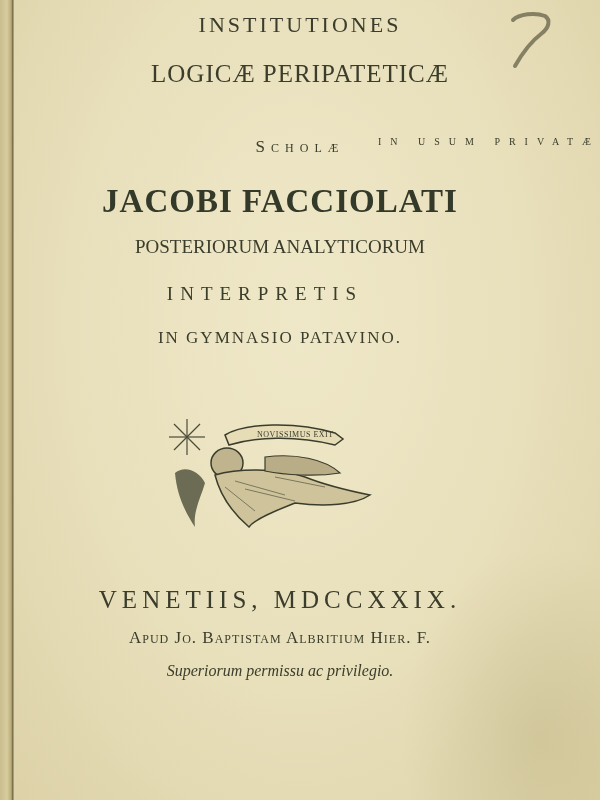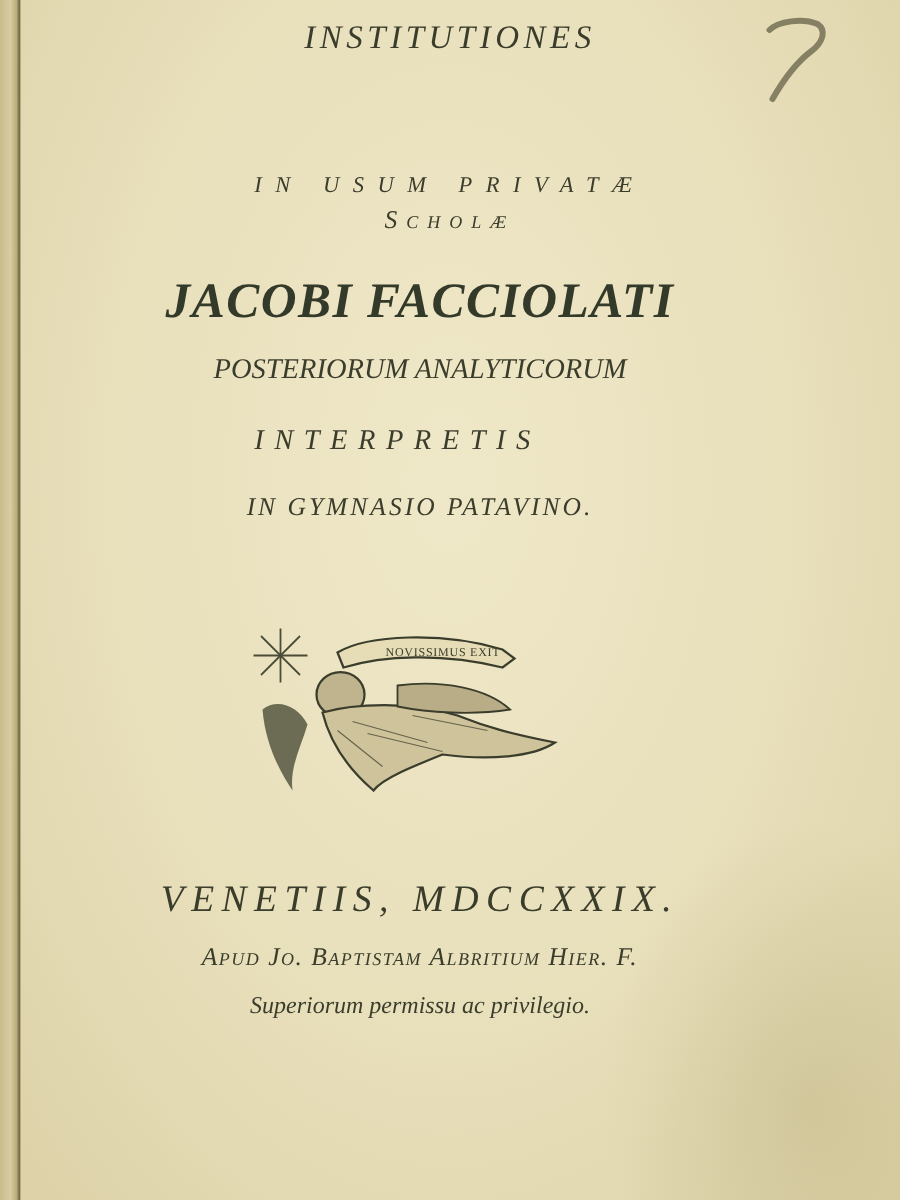--- a/index.html
+++ b/index.html
@@ -16,25 +16,25 @@
     }
     .spine-edge {
       position: absolute; left: 0; top: 0; width: 14px; height: 800px;
       background: linear-gradient(90deg, #c9bd8e 0%, #d8cda0 50%, #b8ab78 80%, #6b6242 92%, #d7cc9f 100%);
     }
     .stain {
       position: absolute; left: 505px; top: 6px; width: 50px; height: 70px;
     }
     .line {
       position: absolute; left: 0; width: 600px; text-align: center;
-      color: #3b3d2c; white-space: nowrap; font-style: italic;
+      color: #3b3d2c; white-space: nowrap;
     }
     .t1 { top: 12px; font-size: 22px; letter-spacing: 3px; }
     .t2 { top: 60px; font-size: 25px; letter-spacing: 1px; }
-    .t3 { top: 116px; font-size: 15px; letter-spacing: 9px; }
+    .t3 { top: 136px; font-size: 10px; letter-spacing: 9px; text-align: right; }
     .t4 { top: 137px; font-size: 17px; letter-spacing: 6px; font-variant: small-caps; }
     .t5 { top: 183px; font-size: 33px; font-weight: bold; letter-spacing: 1px; left: -20px; color: #343a2a; }
     .t6 { top: 236px; font-size: 19px; letter-spacing: 0px; left: -20px; }
     .t7 { top: 283px; font-size: 19px; letter-spacing: 7px; left: -35px; }
     .t8 { top: 328px; font-size: 17px; letter-spacing: 2px; left: -20px; }
     .t9 { top: 586px; font-size: 25px; letter-spacing: 5px; left: -20px; }
     .t10 { top: 628px; font-size: 17px; font-variant: small-caps; letter-spacing: 1px; left: -20px; }
     .t11 { top: 662px; font-size: 16px; font-style: italic; left: -20px; }
     .vignette {
       position: absolute; left: 165px; top: 415px; width: 225px; height: 120px;
@@ -47,20 +47,21 @@
 <body>
 
 <div class="page">
   <div class="spine-edge"></div>
 
   <svg class="stain" viewBox="0 0 50 70">
     <path d="M8 14 C14 8, 30 6, 40 10 C46 14, 44 22, 36 28 C28 34, 18 46, 10 60" stroke="#5d5a42" stroke-width="4" fill="none" stroke-linecap="round" opacity="0.7"></path>
   </svg>
 
   <div class="line t1">INSTITUTIONES</div>
+  <div class="line t2">LOGICÆ PERIPATETICÆ</div>
   <div class="line t3">IN USUM PRIVATÆ</div>
   <div class="line t4">Scholæ</div>
   <div class="line t5">JACOBI FACCIOLATI</div>
   <div class="line t6">POSTERIORUM ANALYTICORUM</div>
   <div class="line t7">INTERPRETIS</div>
   <div class="line t8">IN GYMNASIO PATAVINO.</div>
 
   <svg class="vignette" viewBox="0 0 225 120">
 
     <g stroke="#4a4c38" stroke-width="1.2">

